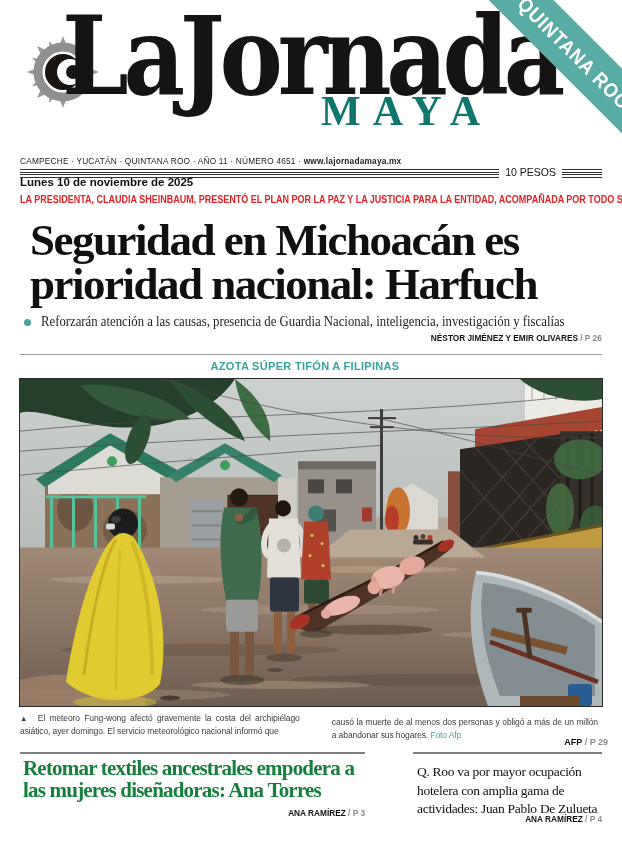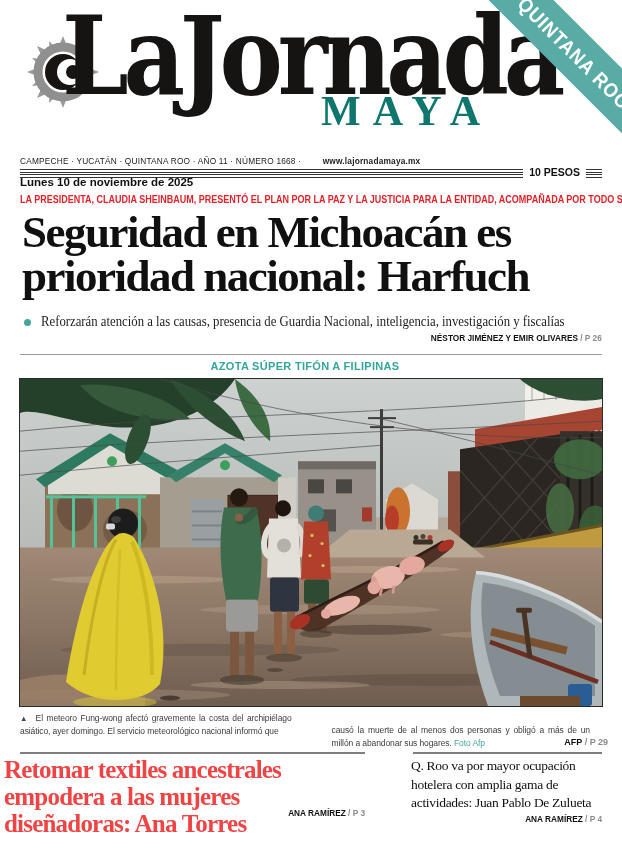--- a/index.html
+++ b/index.html
@@ -12,26 +12,26 @@
         font-size:108px;line-height:1.0;color:#161412;letter-spacing:-6px;
         transform:scaleX(.88);transform-origin:left top;white-space:nowrap;}
   .maya{right:130px;top:90px;font-family:"Liberation Serif",serif;font-weight:bold;
         font-size:42px;letter-spacing:12px;color:#0f766e;line-height:1;}
   .ribbon{left:459px;top:30px;width:230px;height:46px;background:#58aca5;
           transform:rotate(45deg);display:flex;align-items:center;justify-content:center;}
   .ribbon span{color:#ffffff;font-weight:bold;font-size:20px;letter-spacing:1px;
           transform:scaleX(.9);white-space:nowrap;}
   .dateline{left:20px;top:140px;font-size:11.5px;font-weight:bold;color:#111;margin-top:36px;}
   .editionline{left:20px;top:156px;font-size:8.3px;color:#222;letter-spacing:.2px;white-space:nowrap;}
-  .editionline b{font-weight:bold;margin-left:19px;}
+  .editionline b{font-weight:bold;}
   .pricebar{left:20px;top:169px;width:582px;height:9px;
     background:linear-gradient(to bottom,#333 0 1px,transparent 1px 2.6px,#333 2.6px 3.6px,
       transparent 3.6px 5.3px,#333 5.3px 6.3px,transparent 6.3px 8px,#333 8px 9px);}
-  .pricelabel{position:absolute;right:16px;top:-3px;background:#fff;padding:0 6px;
-    font-size:10.5px;font-weight:bold;color:#111;white-space:nowrap;}
+  .pricelabel{position:absolute;right:40px;top:-3px;background:#fff;padding:0 6px;
+    font-size:10.5px;font-weight:normal;color:#111;white-space:nowrap;}
 
   
   .kicker{left:20px;top:194px;width:600px;font-size:10px;font-weight:bold;color:#e42229;}
   .kicker span{display:inline-block;transform:scaleX(.9);transform-origin:left center;white-space:nowrap;}
   .headline{left:18px;top:206px;width:590px;font-family:"Liberation Serif",serif;
     font-weight:bold;font-size:45px;line-height:.98;letter-spacing:-1.5px;color:#101010;}
   .deckrow{left:22px;top:313px;width:580px;display:flex;align-items:flex-start;}
   .bullet{width:7px;height:7px;border-radius:50%;background:#45a59d;margin:6px 10px 0 2px;flex:none;}
   .deck{font-family:"Liberation Serif",serif;font-size:15px;color:#1d1d1d;
         transform:scaleX(.85);transform-origin:left top;white-space:nowrap;}
@@ -51,22 +51,22 @@
     font-size:8.5px;line-height:1.5;color:#3d3d3d;letter-spacing:-.1px;}
   .caption .col1{width:291px;text-align:justify;}
   .caption .col2{width:277px;text-align:justify;}
   .cap-marker{color:#444;font-size:7.5px;}
   .cap-credit{color:#45a59d;}
   .afp{right:14px;top:737px;}
 
   
   .rule-left{left:20px;top:752px;width:345px;height:2px;background:#7e7e7e;}
   .rule-right{left:413px;top:752px;width:189px;height:2px;background:#7e7e7e;}
-  .bl-headline{left:4px;top:757px;width:354px;font-family:"Liberation Serif",serif;
-    font-weight:bold;font-size:25px;line-height:1.07;letter-spacing:-.8px;color:#ef4444;}
+  .bl-headline{left:23px;top:757px;width:354px;font-family:"Liberation Serif",serif;
+    font-weight:bold;font-size:21px;line-height:1.07;letter-spacing:-.8px;color:#15803d;}
   .bl-byline{left:20px;top:808px;width:345px;text-align:right;transform:scaleX(.92);transform-origin:right center;}
   .br-headline{left:411px;top:757px;width:198px;font-family:"Liberation Serif",serif;
     font-size:13.5px;line-height:1.38;letter-spacing:-.3px;color:#101010;}
   .br-byline{left:411px;top:814px;width:191px;text-align:right;transform:scaleX(.92);transform-origin:right center;}
 </style>
 </head>
 <body>
 
 <div class="page">
 
@@ -89,30 +89,30 @@
     <circle cx="45" cy="38" r="13" fill="#ffffff"></circle>
     <circle cx="48" cy="38" r="7" fill="#171411"></circle>
   </svg>
   <div class="abs logo">LaJornada</div>
   <div class="abs maya">MAYA</div>
   <div class="abs ribbon">
     <span>QUINTANA ROO</span>
   </div>
   <div class="abs dateline">Lunes 10 de noviembre de 2025</div>
   <div class="abs editionline">
-    <span>CAMPECHE · YUCATÁN · QUINTANA ROO · AÑO 11 · NÚMERO 1668 · </span><b>www.lajornadamaya.mx</b>
+    <span>CAMPECHE · YUCATÁN · QUINTANA ROO · AÑO 11 · NÚMERO 4651 · </span><b>www.lajornadamaya.mx</b>
   </div>
   <div class="abs pricebar">
     <span class="pricelabel">10 PESOS</span>
   </div>
 
   <div class="abs kicker">
     <span>LA PRESIDENTA, CLAUDIA SHEINBAUM, PRESENTÓ EL PLAN POR LA PAZ Y LA JUSTICIA PARA LA ENTIDAD, ACOMPAÑADA POR TODO SU GABINETE</span>
   </div>
-  <h1 class="abs headline" style="margin:4px">Seguridad en Michoacán es prioridad nacional: Harfuch</h1>
+  <h1 class="abs headline" style="margin:12px">Seguridad en Michoacán es prioridad nacional: Harfuch</h1>
   <div class="abs deckrow">
     <span class="bullet"></span>
     <span class="deck">Reforzarán atención a las causas, presencia de Guardia Nacional, inteligencia, investigación y fiscalías</span>
   </div>
   <div class="abs byline lead-byline">
     <span>NÉSTOR JIMÉNEZ Y EMIR OLIVARES</span>
     <span class="pgref">/ P 26</span>
   </div>
   <div class="abs rule1"></div>
   <div class="abs sectionlabel">AZOTA SÚPER TIFÓN A FILIPINAS</div>
@@ -321,35 +321,35 @@
         <line x1="504" y1="232" x2="510" y2="278" stroke="#4a3322" stroke-width="5"></line>
         <rect x="496" y="228" width="16" height="5" rx="2" fill="#4a3322"></rect>
         <rect x="548" y="304" width="24" height="22" rx="3" fill="#2a5d94"></rect>
         <rect x="500" y="316" width="60" height="10" fill="#6b4a2e"></rect>
       </g>
     </svg>
   </div>
 
   <div class="abs caption">
     <p class="col1" style="margin:0"><span class="cap-marker">▲</span>&nbsp; <span>El meteoro Fung-wong afectó gravemente la costa del archipiélago asiático, ayer domingo. El servicio meteorológico nacional informó que</span></p>
-    <p class="col2" style="margin:12px"><span>causó la muerte de al menos dos personas y obligó a más de un millón a abandonar sus hogares.</span> <span class="cap-credit">Foto Afp</span></p>
+    <p class="col2" style="margin:4px"><span>causó la muerte de al menos dos personas y obligó a más de un millón a abandonar sus hogares.</span> <span class="cap-credit">Foto Afp</span></p>
   </div>
   <div class="abs byline afp">
     <span>AFP</span>
     <span class="pgref">/ P 29</span>
   </div>
 
   <div class="abs rule-left"></div>
   <div class="abs rule-right"></div>
 
   <h2 class="abs bl-headline" style="margin:0">Retomar textiles ancestrales empodera a las mujeres diseñadoras: Ana Torres</h2>
   <div class="abs byline bl-byline">
     <span>ANA RAMÍREZ</span>
     <span class="pgref">/ P 3</span>
   </div>
 
-  <h2 class="abs br-headline" style="margin:0;font-weight:normal">Q. Roo va por mayor ocupación hotelera con amplia gama de actividades: Juan Pablo De Zulueta</h2>
+  <h2 class="abs br-headline" style="margin:6px;font-weight:normal">Q. Roo va por mayor ocupación hotelera con amplia gama de actividades: Juan Pablo De Zulueta</h2>
   <div class="abs byline br-byline">
     <span>ANA RAMÍREZ</span>
     <span class="pgref">/ P 4</span>
   </div>
 
 </div>
 
 </body></html>

